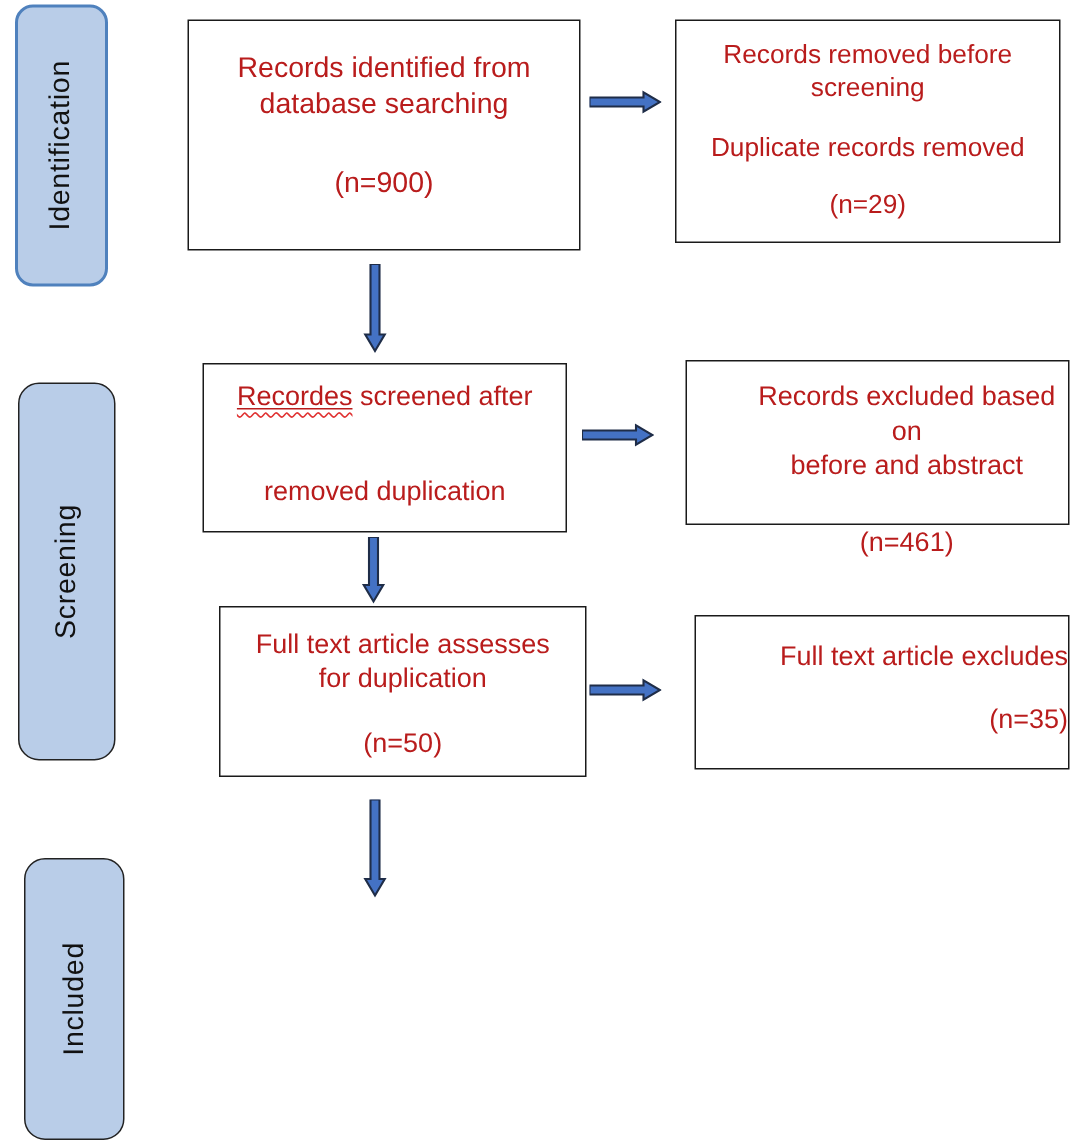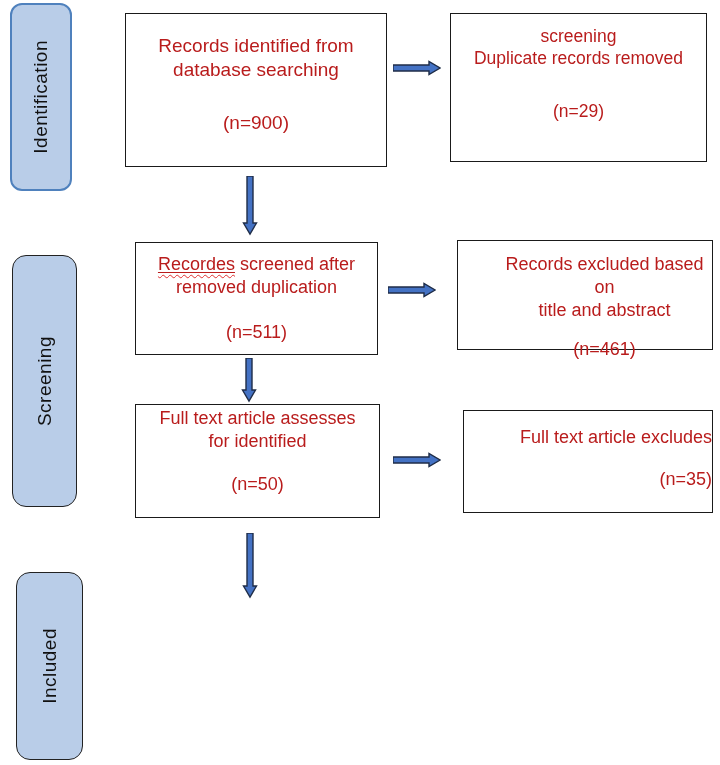--- a/index.html
+++ b/index.html
@@ -27,30 +27,30 @@
     text-align:center;font-size:18px;line-height:1.28;color:#b91c1c;
   }
   .box span{display:block;}
   .box .inline-line{display:block;}
   .box .inline-line span{display:inline;}
 
   .box-identified{left:125px;top:13px;width:262px;height:154px;padding-top:20px;font-size:19px;}
   .box-identified .count{margin-top:28px;}
 
   .box-removed{left:450px;top:13px;width:257px;height:149px;padding-top:11px;font-size:17.5px;}
-  .box-removed .group2{}
-  .box-removed .count{margin-top:30px;}
+  .box-removed .group2{margin-top:17px;}
+  .box-removed .count{margin-top:16px;}
 
-  .box-screened{left:135px;top:242px;width:243px;height:113px;padding-top:10px;}
+  .box-screened{left:135px;top:242px;width:243px;height:113px;padding-top:10px;gap:40px;}
   .box-screened .count{margin-top:22px;}
 
   .box-excluded-title{left:457px;top:240px;width:256px;height:110px;padding-top:12px;padding-left:39px;}
-  .box-excluded-title .count{margin-top:16px;}
+  .box-excluded-title .count{margin-top:28px;}
 
-  .box-fulltext{left:135px;top:404px;width:245px;height:114px;padding-top:2px;}
+  .box-fulltext{left:146px;top:404px;width:245px;height:114px;padding-top:13px;}
   .box-fulltext .count{margin-top:20px;}
 
   .box-ft-excluded{left:463px;top:410px;width:250px;height:103px;padding-top:15px;align-items:flex-end;}
   .box-ft-excluded .count{margin-top:19px;}
 
   .box-included-studies{left:126px;top:603px;width:252px;height:110px;padding-top:15px;}
   .box-included-studies .count{margin-top:19px;}
 
   
   .u-solid{display:inline;text-decoration:underline;text-decoration-thickness:1px;text-underline-offset:2px;}
@@ -80,40 +80,41 @@
     <span class="vtext">Included</span>
   </div>
 
   <div class="box box-identified">
     <span>Records identified from</span>
     <span>database searching</span>
     <span class="count">(n=900)</span>
   </div>
 
   <div class="box box-removed">
+    <span>Records removed before</span>
     <span>screening</span>
     <span class="group2">Duplicate records removed</span>
     <span class="count">(n=29)</span>
   </div>
 
   <div class="box box-screened">
     <span class="inline-line"><span class="u-solid"><span class="u-wavy">Recordes</span></span><span> screened after</span></span>
     <span>removed duplication</span>
     <span class="count">(n=511)</span>
   </div>
 
   <div class="box box-excluded-title">
     <span>Records excluded based on</span>
-    <span>title and abstract</span>
+    <span>before and abstract</span>
     <span class="count">(n=461)</span>
   </div>
 
   <div class="box box-fulltext">
     <span>Full text article assesses</span>
-    <span>for identified</span>
+    <span>for duplication</span>
     <span class="count">(n=50)</span>
   </div>
 
   <div class="box box-ft-excluded">
     <span>Full text article excludes</span>
     <span class="count">(n=35)</span>
   </div>
 
 
   <svg id="harrow-1" class="arrow" width="48" height="16">

